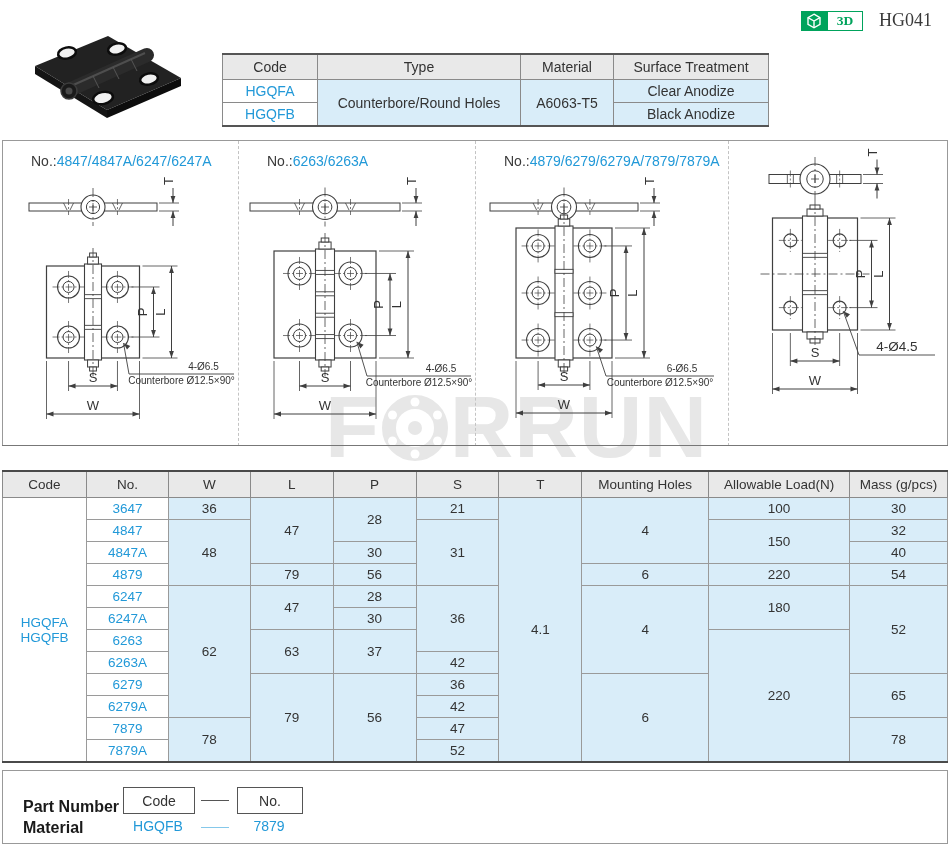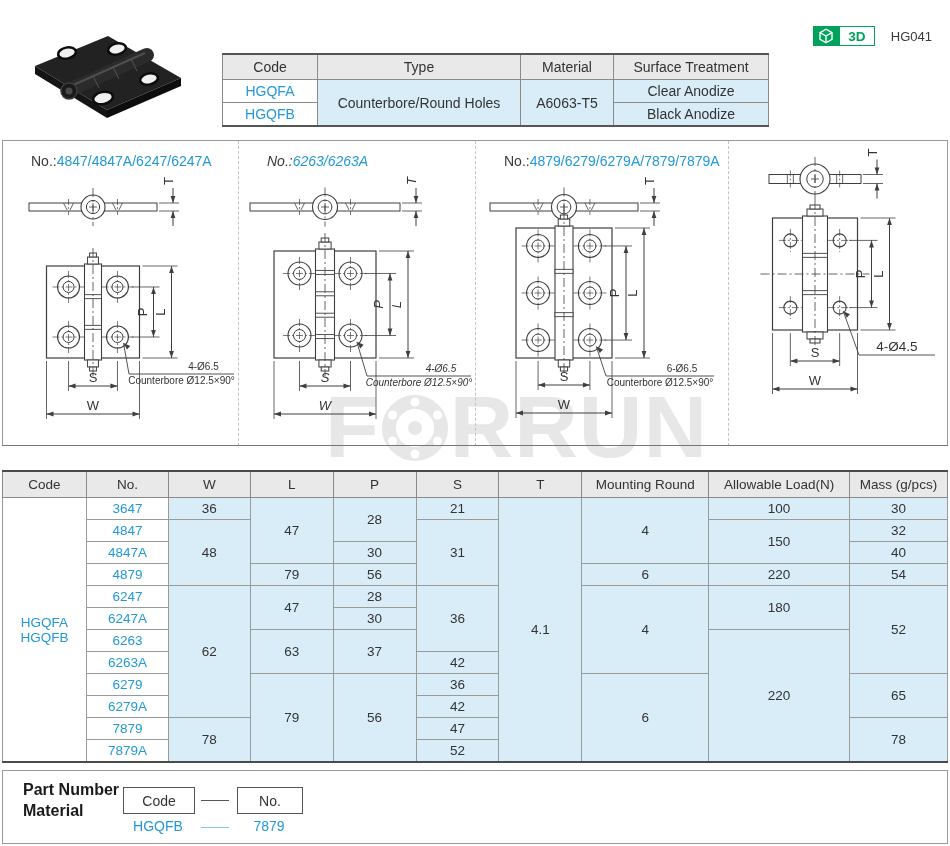--- a/index.html
+++ b/index.html
@@ -2,63 +2,63 @@
 <html><head>
 <meta charset="utf-8">
 <style>
   html,body{margin:0;padding:0;background:#fff;}
   .page{position:relative;width:950px;height:846px;background:#fff;overflow:hidden;
         font-family:"Liberation Sans",sans-serif;color:#333;}
   .blue{color:#2299d8;}
 
   
   .photo{position:absolute;left:28px;top:36px;width:182px;height:104px;}
-  .badge-row{position:absolute;right:6px;top:26px;display:flex;align-items:center;}
+  .badge-row{position:absolute;right:6px;top:10px;display:flex;align-items:center;font-family:Liberation Serif, serif;}
   .badge-3d{display:flex;align-items:stretch;height:20px;}
   .badge-3d .cube{width:26px;background:#00a35c;display:flex;align-items:center;justify-content:center;}
   .badge-3d .lbl{width:34px;border:1px solid #00a35c;color:#00a35c;font-size:13.5px;font-weight:bold;
                  display:flex;align-items:center;justify-content:center;background:#fff;}
-  .part-code{margin-left:16px;margin-right:12px;font-size:13px;color:#3a3a3a;}
+  .part-code{margin-left:16px;margin-right:12px;font-size:18px;color:#3a3a3a;}
 
   table.spec{position:absolute;left:222px;top:53px;border-collapse:collapse;font-size:14px;
              border:1px solid #777;border-top:2px solid #555;border-bottom:2px solid #555;}
   table.spec th,table.spec td{border:1px solid #8a8a8a;text-align:center;padding:0 8px;}
   table.spec th{background:#e9e9e9;font-weight:normal;height:24px;color:#333;}
   table.spec td{height:22px;}
   table.spec td.fill{background:#d9edf9;}
   table.spec td.codecell{background:#fff;}
   .w-code{width:78px}.w-type{width:186px}.w-mat{width:76px}.w-surf{width:138px}
 
   
   .drawbox{position:absolute;left:2px;top:140px;width:944px;height:305px;
            border:1px solid #999;border-bottom:none;display:flex;}
   .drawbox .bottomline{position:absolute;left:-1px;right:-1px;bottom:0;border-top:1px solid #777;z-index:3;}
   .panel{position:relative;z-index:2;}
   .panel:nth-child(2){width:235px;}
-  .panel:nth-child(3){width:236px;border-left:1px dashed #c3c3c3;font-style:italic;}
+  .panel:nth-child(3){width:236px;border-left:1px dashed #c3c3c3;}
   .panel:nth-child(4){width:252px;border-left:1px dashed #c3c3c3;}
   .panel:nth-child(5){width:218px;border-left:1px dashed #c3c3c3;}
   .panel-label{padding:12px 0 0 28px;font-size:14px;color:#3a3a3a;white-space:nowrap;}
   .panel svg.dwg{display:block;margin-top:2px;}
   .watermark{position:absolute;left:322px;top:242px;z-index:1;display:flex;align-items:center;
              font-size:88px;font-weight:bold;color:#e7e7e7;letter-spacing:1px;line-height:1;user-select:none;}
   .watermark .wm-o{margin:0 2px;}
 
   
   table.dims{position:absolute;left:2px;top:470px;width:946px;border-collapse:collapse;font-size:13.5px;
              border:1px solid #666;border-top:2px solid #4a4a4a;border-bottom:2px solid #4a4a4a;}
   table.dims th{background:#e9e9e9;font-weight:normal;border:1px solid #8a8a8a;height:23px;color:#333;}
   table.dims td{border:1px solid #9a9a9a;text-align:center;height:21px;padding:0;}
   table.dims td.cellwhite{background:#fff;}
   table.dims td.cellblue{background:#d9edf9;color:#333;}
   table.dims td.blue{color:#2299d8;}
 
   
   .pnbox{position:absolute;left:2px;top:770px;width:944px;height:72px;border:1px solid #999;}
-  .pn-title{position:absolute;left:20px;top:9px;font-size:16px;font-weight:bold;color:#1a1a1a;line-height:1.3;}
+  .pn-title{position:absolute;left:20px;top:26px;font-size:16px;font-weight:bold;color:#1a1a1a;line-height:1.3;}
   .pn-codebox{position:absolute;left:120px;top:16px;width:70px;height:25px;border:1.5px solid #555;
               display:flex;align-items:center;justify-content:center;font-size:14px;background:#fff;}
   .pn-nobox{position:absolute;left:234px;top:16px;width:64px;height:25px;border:1.5px solid #555;
               display:flex;align-items:center;justify-content:center;font-size:14px;background:#fff;}
   .pn-dash1{position:absolute;left:198px;top:29px;width:28px;border-top:1.5px solid #555;}
   .pn-dash2{position:absolute;left:198px;top:56px;width:28px;border-top:1.5px solid #85c8ea;}
   .pn-ex-code{position:absolute;left:120px;top:47px;width:70px;text-align:center;font-size:14px;}
   .pn-ex-no{position:absolute;left:234px;top:47px;width:64px;text-align:center;font-size:14px;}
 </style>
 </head>
@@ -464,21 +464,21 @@
     </colgroup>
   <thead>
         <tr>
           <th>Code</th>
           <th>No.</th>
           <th>W</th>
           <th>L</th>
           <th>P</th>
           <th>S</th>
           <th>T</th>
-          <th>Mounting Round</th>
+          <th>Mounting Holes</th>
           <th>Allowable Load(N)</th>
           <th>Mass (g/pcs)</th>
         </tr>
       </thead>
       <tbody>
         <tr>
           <td rowspan="12" class="cellwhite blue">
             <div>HGQFA</div>
             <div>HGQFB</div>
           </td>

